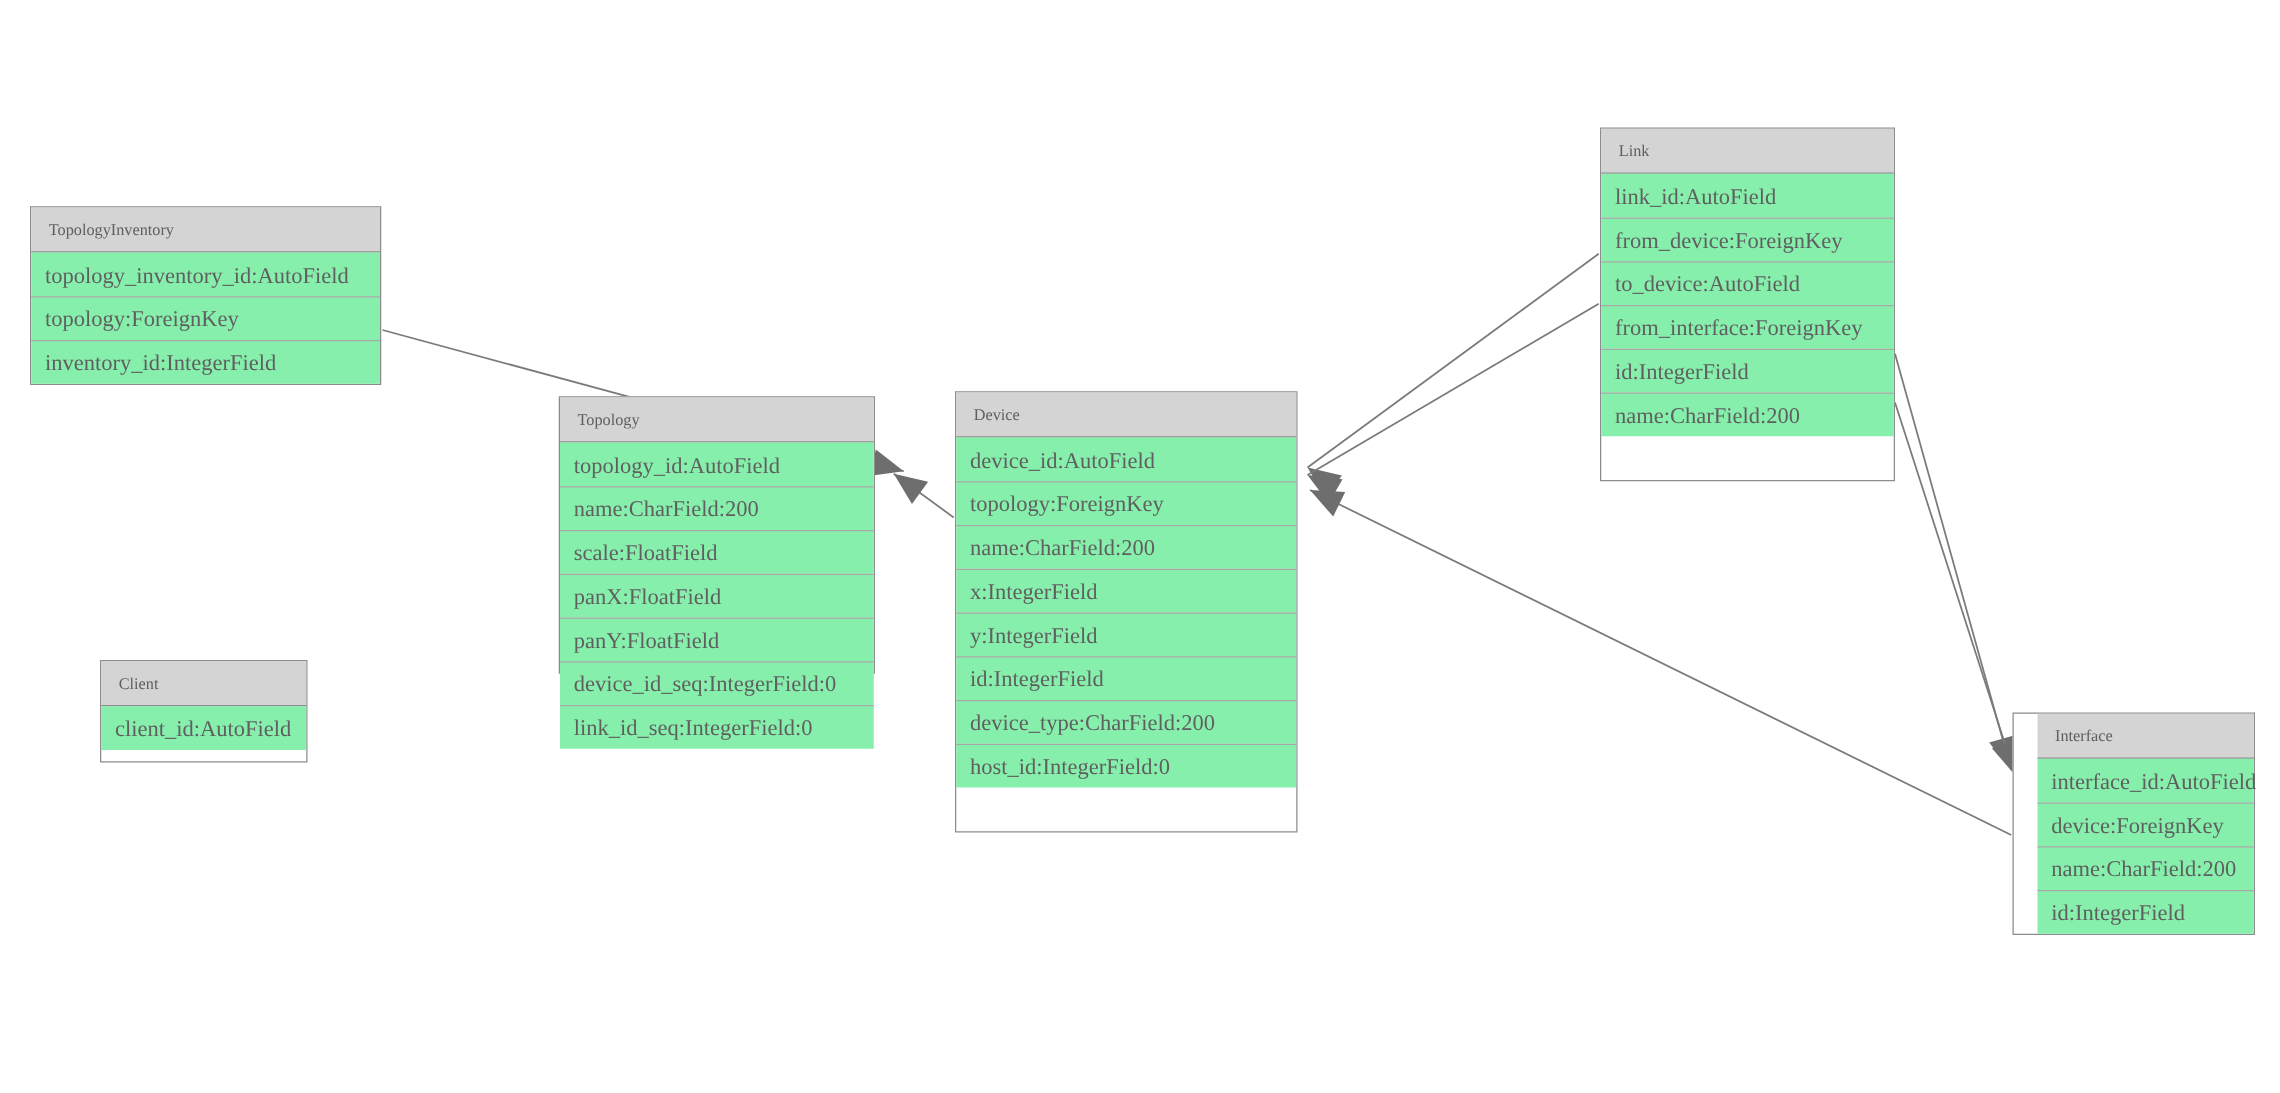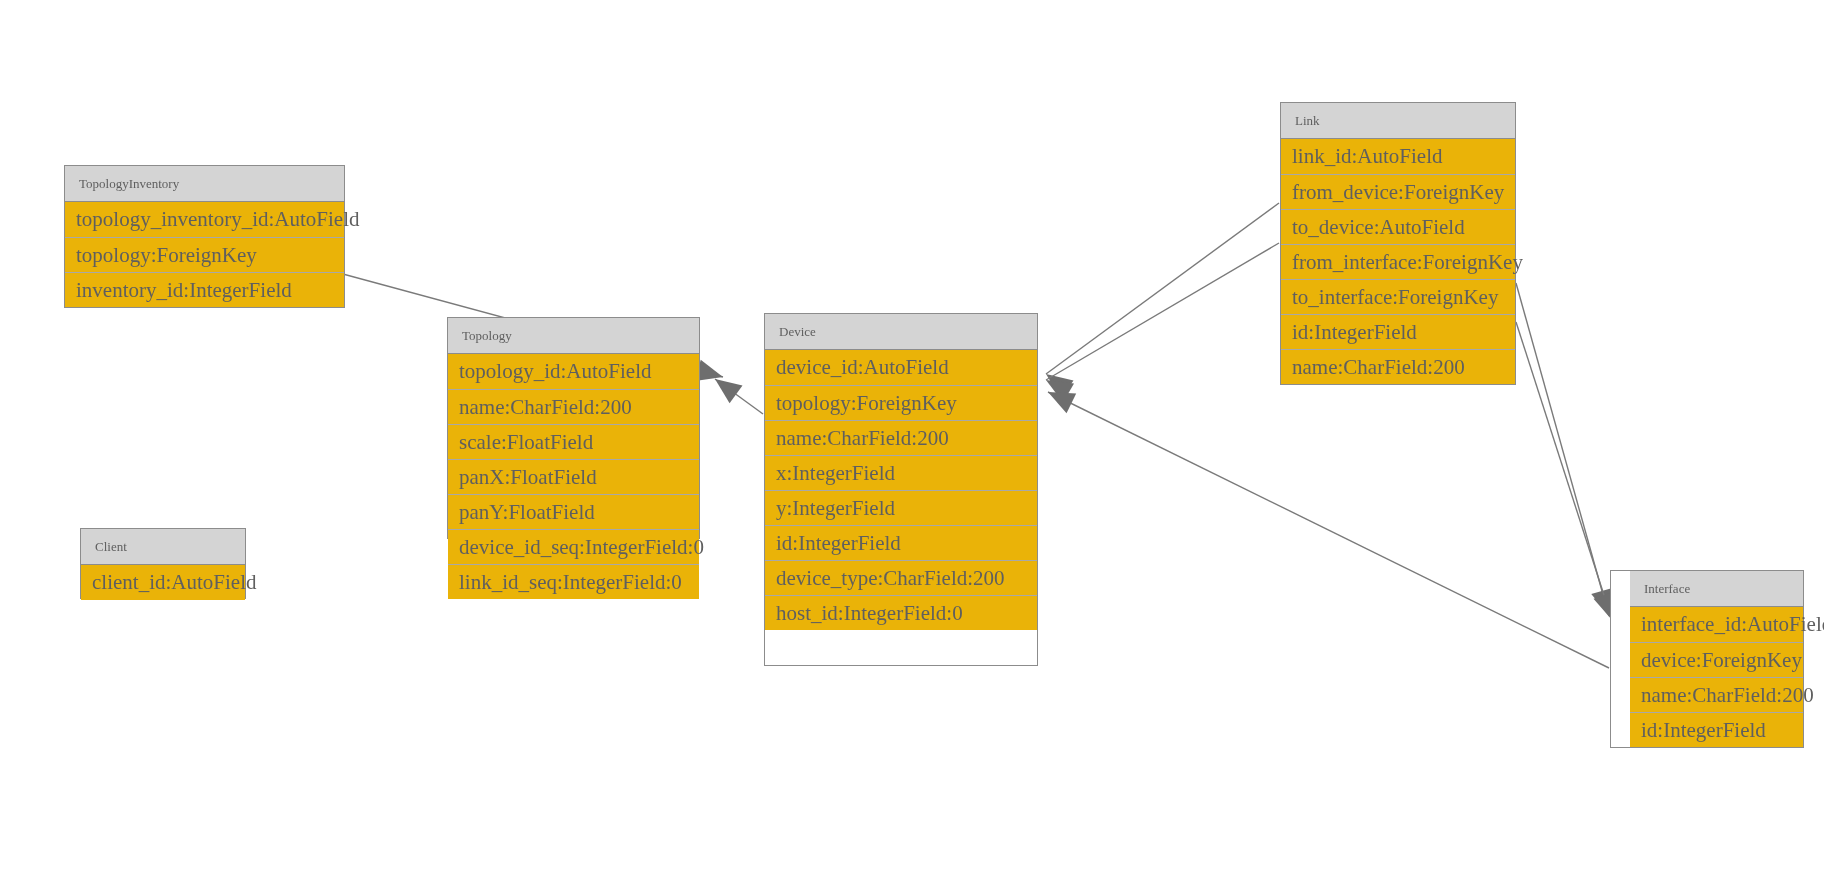--- a/index.html
+++ b/index.html
@@ -40,28 +40,28 @@
     padding: 0 0 0 14px;
     display: flex;
     align-items: center;
     height: 36px;
     white-space: nowrap;
   }
   .entity-field {
     box-sizing: border-box;
     border-top: 1px solid #a8a8a8;
     color: #5f5f5f;
-    font-size: 21px;
+    font-size: 18px;
     line-height: 1;
     padding: 0 10px 0 11px;
     display: flex;
     align-items: center;
     height: 35px;
     white-space: nowrap;
-    background: #eab308;
+    background: #86efac;
   }
   .entity-field.first {
     border-top: none;
   }
 </style>
 </head>
 <body>
 
 <div id="canvas">
 
@@ -90,27 +90,27 @@
         <path d="M 1516 283 L 1609 616" stroke="#7a7a7a" stroke-width="1.4" fill="none"></path>
         <polygon points="0,0 -26,-11 -26,11" fill="#6e6e6e" transform="translate(1609,616) rotate(74)"></polygon>
       </g>
       <g>
         <path d="M 1516 322 L 1612 620" stroke="#7a7a7a" stroke-width="1.4" fill="none"></path>
         <polygon points="0,0 -26,-11 -26,11" fill="#6e6e6e" transform="translate(1612,620) rotate(72)"></polygon>
       </g>
     </svg>
 
   <div id="entity-layer">
-      <div class="entity" style="left: 24px; top: 165px; width: 281px; height: 143px; margin-left: 40px;">
+      <div class="entity" style="left: 24px; top: 165px; width: 281px; height: 143px;">
         <div class="entity-header">TopologyInventory</div>
         <div class="entity-field first">topology_inventory_id:AutoField</div>
         <div class="entity-field">topology:ForeignKey</div>
         <div class="entity-field">inventory_id:IntegerField</div>
       </div>
-      <div class="entity" style="left: 80px; top: 528px; width: 166px; height: 71px;">
+      <div class="entity" style="left: 80px; top: 528px; width: 166px; height: 82px;">
         <div class="entity-header">Client</div>
         <div class="entity-field first">client_id:AutoField</div>
       </div>
       <div class="entity" style="left: 447px; top: 317px; width: 253px; height: 222px;">
         <div class="entity-header">Topology</div>
         <div class="entity-field first">topology_id:AutoField</div>
         <div class="entity-field">name:CharField:200</div>
         <div class="entity-field">scale:FloatField</div>
         <div class="entity-field">panX:FloatField</div>
         <div class="entity-field">panY:FloatField</div>
@@ -127,21 +127,20 @@
         <div class="entity-field">id:IntegerField</div>
         <div class="entity-field">device_type:CharField:200</div>
         <div class="entity-field">host_id:IntegerField:0</div>
       </div>
       <div class="entity" style="left: 1280px; top: 102px; width: 236px; height: 283px;">
         <div class="entity-header">Link</div>
         <div class="entity-field first">link_id:AutoField</div>
         <div class="entity-field">from_device:ForeignKey</div>
         <div class="entity-field">to_device:AutoField</div>
         <div class="entity-field">from_interface:ForeignKey</div>
-        <div class="entity-field">to_interface:ForeignKey</div>
         <div class="entity-field">id:IntegerField</div>
         <div class="entity-field">name:CharField:200</div>
       </div>
       <div class="entity" style="left: 1610px; top: 570px; width: 194px; height: 178px; padding-left: 19px;">
         <div class="entity-header">Interface</div>
         <div class="entity-field first">interface_id:AutoField</div>
         <div class="entity-field">device:ForeignKey</div>
         <div class="entity-field">name:CharField:200</div>
         <div class="entity-field">id:IntegerField</div>
       </div>

